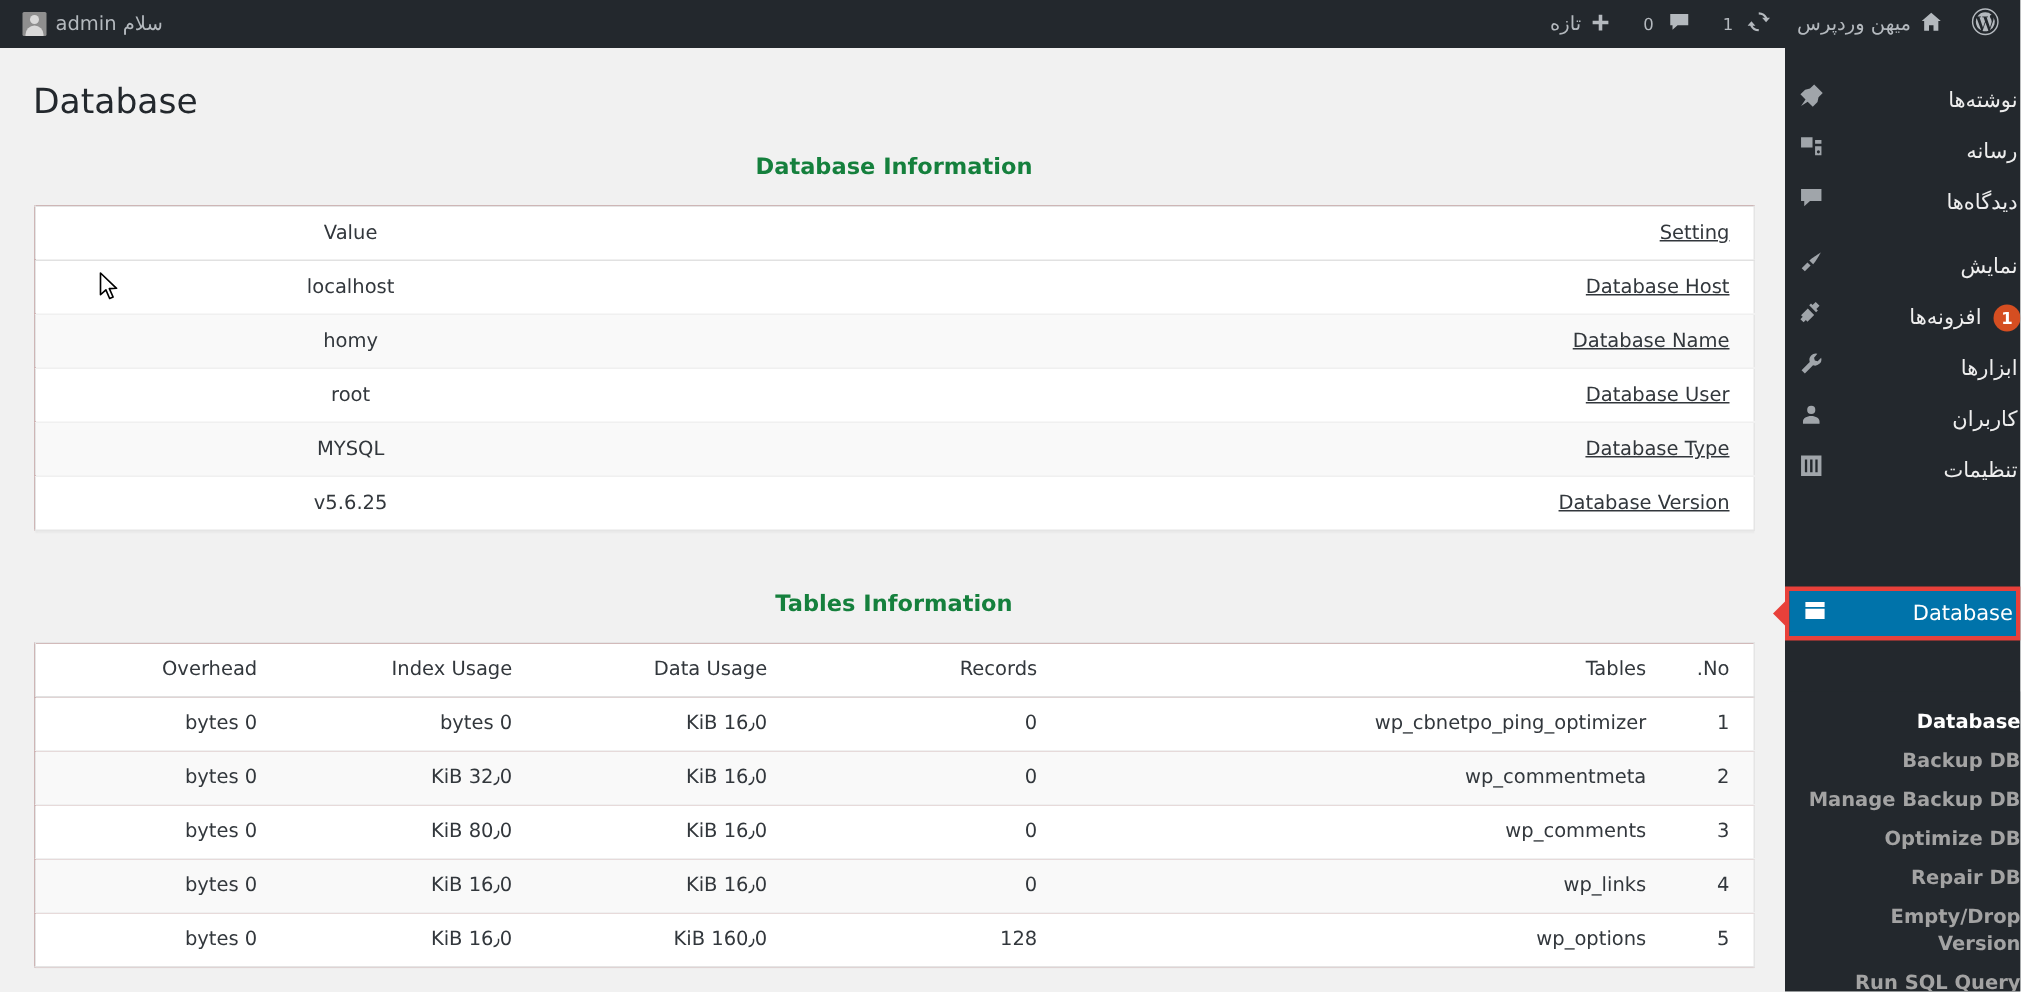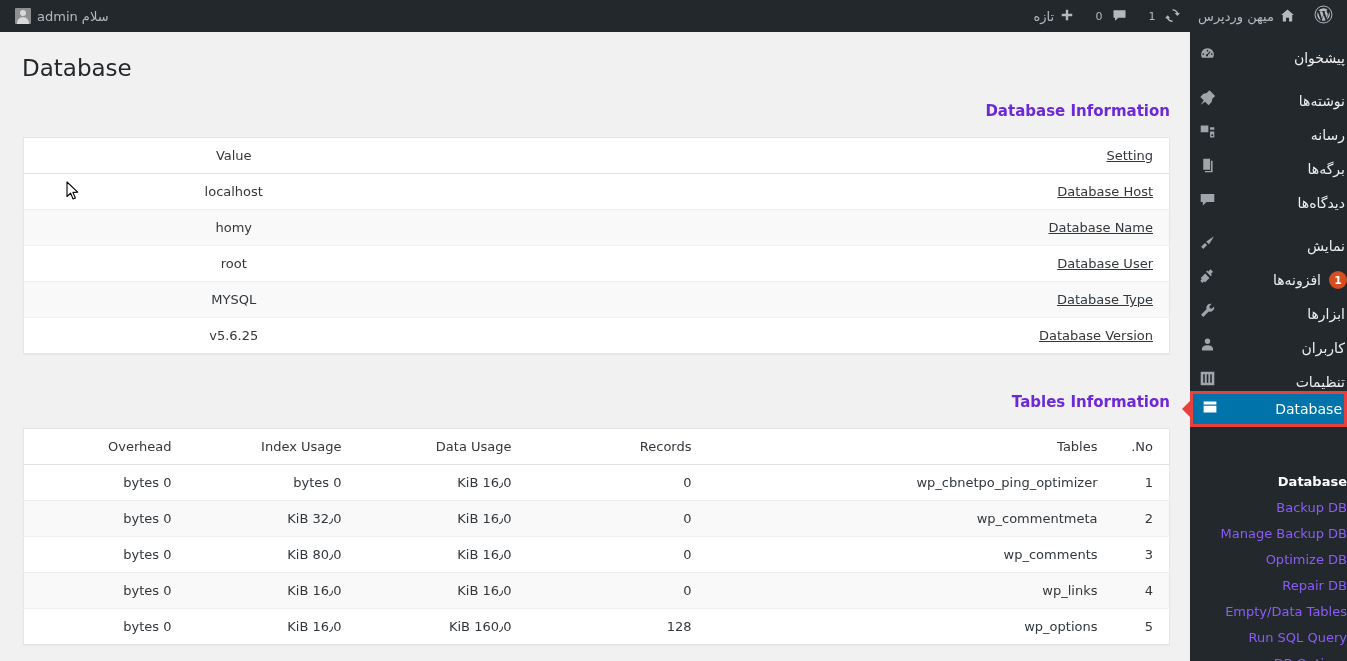--- a/index.html
+++ b/index.html
@@ -104,40 +104,40 @@
   }
 
   
   #submenu {
     position: absolute; top: 429px; right: 0; width: 157px;
     background: #23282d; padding: 8px 0 12px 0; direction: rtl;
   }
   .sub-item {
     display: block; text-align: right;
     padding: 4px 0 4px 14px;
-    font-size: 13px; color: #8b5cf6; cursor: pointer; line-height: 18px;
+    font-size: 13px; color: #a3a3a3; cursor: pointer; line-height: 18px; font-weight: bold;
   }
   .sub-item.current { color: #fff; font-weight: 700; }
 
   
   #content {
     position: absolute; top: 32px; right: 157px;
     width: 1190px; height: 629px;
     background: #f1f1f1;
     direction: rtl;
     overflow: hidden;
   }
   .page-title {
     text-align: left;
     font-size: 23px; font-weight: 400; color: #23282d;
     padding: 22px 20px 0 22px; margin: 0; line-height: 29px;
   }
   .section-title {
-    text-align: right;
-    font-size: 15px; font-weight: 700; color: #6d28d9;
+    text-align: center;
+    font-size: 15px; font-weight: 700; color: #15803d;
     padding: 18px 20px 0 22px; margin: 0; line-height: 20px;
   }
   .section-title.spaced { padding-top: 38px; }
 
   table.wp-table {
     width: 1147px; margin: 16px 20px 0 22px;
     border-collapse: collapse;
     background: #7f1d1d;
     border: 1px solid #e5e5e5;
     box-shadow: 0 1px 1px rgba(0,0,0,0.04);
@@ -231,28 +231,20 @@
         <span class="ab-avatar"></span>
         <span>سلام admin</span>
       </span>
     </div>
   </div>
 
   <div id="sidebar">
 
     <div class="menu-sep"></div>
 
-    <div class="menu-item">
-      <span class="mi-icon">
-        <svg width="17" height="17" viewBox="0 0 20 20" fill="#a0a5aa" aria-hidden="true">
-          <path d="M10 2.5a7.5 7.5 0 0 0-6.5 11.2h13A7.5 7.5 0 0 0 10 2.5Zm0 2a1 1 0 1 1 0 2 1 1 0 0 1 0-2ZM5 8.5a1 1 0 1 1 0 2 1 1 0 0 1 0-2Zm10 0a1 1 0 1 1 0 2 1 1 0 0 1 0-2Zm-2.3-2.2.9.9-3 3.4a1.3 1.3 0 1 1-1-.9l3.1-3.4Z"></path>
-        </svg>
-      </span>
-      <span class="mi-label">پیشخوان</span>
-    </div>
 
     <div class="menu-sep"></div>
 
     <div class="menu-item">
       <span class="mi-icon">
         <svg width="17" height="17" viewBox="0 0 20 20" fill="#a0a5aa" aria-hidden="true">
           <path d="M12.3 1.5 9 4.8l-3.8.8-3.7 3.7 4 4L2 18.5l5.2-3.5 4 4 3.7-3.7.8-3.8 3.3-3.3-6.7-6.7Z"></path>
         </svg>
       </span>
       <span class="mi-label">نوشته‌ها</span>
@@ -260,28 +252,20 @@
 
     <div class="menu-item">
       <span class="mi-icon">
         <svg width="17" height="17" viewBox="0 0 20 20" fill="#a0a5aa" aria-hidden="true">
           <path d="M2 3h9v8H2V3Zm1.5 6.5 2-2.5 1.5 1.8L8.5 7l1.5 2.5h-6.5ZM13 5h5v3h-5V5Zm0 5h5v7h-5v-7Zm2.6 5.6a1.2 1.2 0 1 0 0-2.4 1.2 1.2 0 0 0 0 2.4Z"></path>
         </svg>
       </span>
       <span class="mi-label">رسانه</span>
     </div>
 
-    <div class="menu-item">
-      <span class="mi-icon">
-        <svg width="17" height="17" viewBox="0 0 20 20" fill="#a0a5aa" aria-hidden="true">
-          <path d="M5 2h8v13H5V2Zm9 2.5h2V18H7v-1.5h7V4.5Z"></path>
-        </svg>
-      </span>
-      <span class="mi-label">برگه‌ها</span>
-    </div>
 
     <div class="menu-item">
       <span class="mi-icon">
         <svg width="17" height="17" viewBox="0 0 20 20" fill="#a0a5aa" aria-hidden="true">
           <path d="M2 3.5h16v9.5H9l-4.5 4v-4H2V3.5Z"></path>
         </svg>
       </span>
       <span class="mi-label">دیدگاه‌ها</span>
     </div>
 
@@ -334,21 +318,21 @@
       </span>
       <span class="mi-label">تنظیمات</span>
     </div>
 
     <div id="submenu">
       <div class="sub-item current">Database</div>
       <div class="sub-item">Backup DB</div>
       <div class="sub-item">Manage Backup DB</div>
       <div class="sub-item">Optimize DB</div>
       <div class="sub-item">Repair DB</div>
-      <div class="sub-item">Empty/Data Tables</div>
+      <div class="sub-item">Empty/Drop Version</div>
       <div class="sub-item">Run SQL Query</div>
       <div class="sub-item">DB Options</div>
     </div>
   </div>
 
   <div id="db-menu-wrap">
     <div id="db-menu">
       <span class="mi-icon">
         <svg width="16" height="16" viewBox="0 0 20 20" fill="#ffffff" aria-hidden="true">
           <path d="M2 3h16v4H2V3Zm0 5.5h16V17H2V8.5Zm5 2.5h6v1.6H7V11Z"></path>

